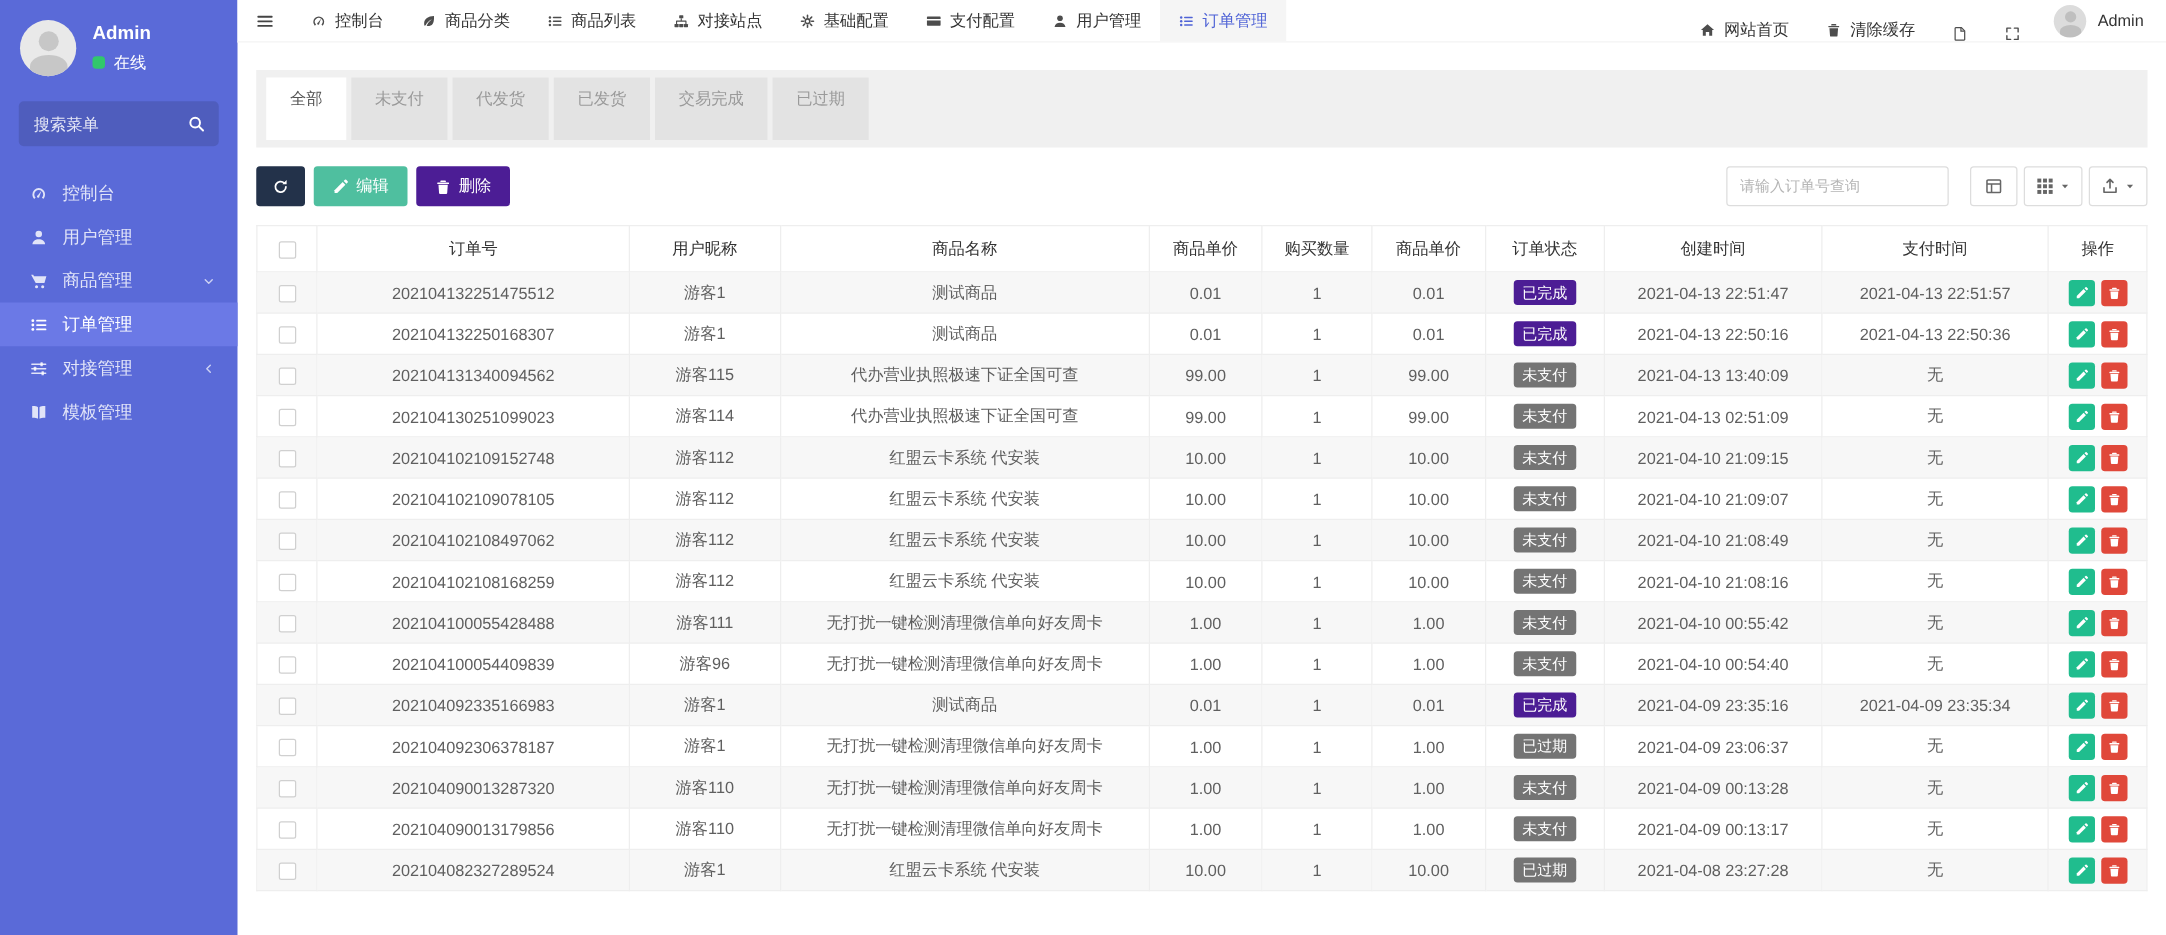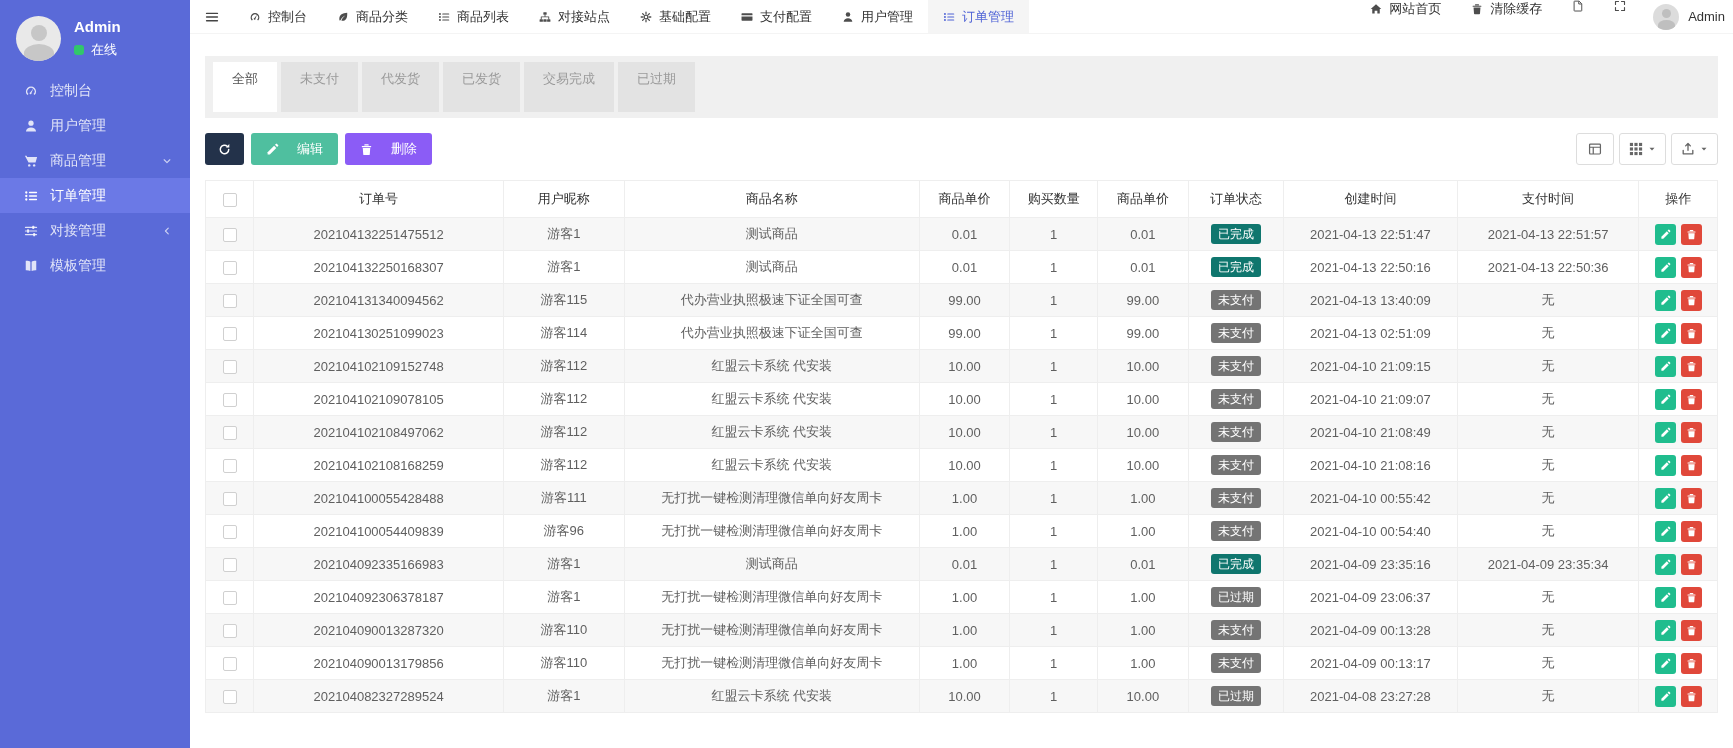--- a/index.html
+++ b/index.html
@@ -34,53 +34,53 @@
 
   
   .main { flex:1; display:flex; flex-direction:column; min-width:0; }
   .topbar { height:34px; flex:0 0 34px; display:flex; align-items:stretch; background:#fff; font-size:13px; color:#333; border-bottom:1px solid #f4f4f4; }
   .hamburger { display:flex; align-items:center; padding:0 15px; cursor:pointer; color:#444; }
   .hamburger svg { width:14px; height:14px; }
   .top-item { display:flex; align-items:center; gap:7px; padding:0 15px; cursor:pointer; color:#333; }
   .top-item svg { width:12px; height:12px; color:#4d4d4d; }
   .top-item.active { background:#f5f5f5; color:#4f63d6; }
   .top-item.active svg { color:#4f63d6; }
-  .topbar-right { margin-left:auto; display:flex; align-items:flex-start; padding-right:8px; }
+  .topbar-right { margin-left:auto; display:flex; align-items:flex-end; padding-right:18px; }
   .avatar-sm { width:26px; height:26px; border-radius:50%; background:#dcdcdc; position:relative; overflow:hidden; align-self:center; margin:0 9px 0 12px; }
   .avatar-sm::before { content:""; position:absolute; width:9px; height:9px; border-radius:50%; background:#bfbfbf; left:8.5px; top:5px; }
   .avatar-sm::after { content:""; position:absolute; width:17px; height:10px; border-radius:50% 50% 0 0; background:#bfbfbf; left:4.5px; top:16px; }
   .admin-name { align-self:center; font-size:13px; color:#333; }
 
   .content { padding:0 15px; flex:1; }
   .tabstrip { margin-top:22px; background:#f0f0f0; padding:6px 8px; display:flex; gap:4px; }
   .tab { height:50px; line-height:34px; padding:0 19px; font-size:13px; color:#9a9a9a; background:#e3e3e3; cursor:pointer; white-space:nowrap; }
   .tab.active { background:#fff; color:#555; }
 
   .toolbar { margin-top:15px; display:flex; align-items:center; }
-  .btn { height:32px; border:none; border-radius:3px; color:#fff; font-size:13px; display:inline-flex; align-items:center; gap:18px; padding:0 15px; cursor:pointer; font-family:inherit; }
+  .btn { height:32px; border:none; border-radius:3px; color:#fff; font-size:13px; display:inline-flex; align-items:center; gap:6px; padding:0 15px; cursor:pointer; font-family:inherit; }
   .btn svg { width:13px; height:13px; }
   .btn-refresh { background:#23324a; width:39px; padding:0; justify-content:center; }
   .btn-edit { background:#4fbf9f; margin-left:7px; }
-  .btn-del { background:#8b5cf6; margin-left:7px; }
+  .btn-del { background:#4c1d95; margin-left:7px; }
   .toolbar-right { margin-left:auto; display:flex; align-items:center; }
   .search-input { width:178px; height:32px; border:1px solid #ddd; border-radius:3px; padding:0 10px; font-size:12px; color:#555; outline:none; font-family:inherit; margin-right:12px; }
   .search-input::placeholder { color:#b5b5b5; }
   .icon-btn { min-width:38px; height:32px; background:#fff; border:1px solid #ddd; border-radius:3px; display:inline-flex; align-items:center; justify-content:center; gap:5px; color:#666; cursor:pointer; padding:0 9px; margin-left:5px; }
   .icon-btn svg { width:14px; height:14px; }
   .icon-btn .caret svg { width:8px; height:8px; }
   [data-icon] { display:inline-flex; align-items:center; }
 
   
   table.orders { width:100%; border-collapse:collapse; margin-top:15px; font-size:13px; color:#5f5f5f; table-layout:fixed; }
   .orders th, .orders td { border:1px solid #eee; text-align:center; height:33px; padding:0 4px; white-space:nowrap; overflow:hidden; }
   .orders th { height:37px; color:#333; font-weight:normal; background:#fff; }
   .orders tbody tr:nth-child(odd) { background:#f7f7f7; }
   .cb { width:14px; height:14px; border:1px solid #d0d0d0; border-radius:2px; background:#fff; display:inline-block; vertical-align:middle; cursor:pointer; }
   .badge { display:inline-block; padding:4px 7px; border-radius:3px; color:#fff; font-size:12px; line-height:1; }
-  .badge.done { background:#0f766e; }
+  .badge.done { background:#4c1d95; }
   .badge.unpaid { background:#747474; }
   .badge.expired { background:#747474; }
   .act { width:21px; height:21px; border:none; border-radius:3px; display:inline-flex; align-items:center; justify-content:center; color:#fff; cursor:pointer; padding:0; vertical-align:middle; }
   .act svg { width:11px; height:11px; }
   .act.edit { background:#20bd8e; }
   .act.del { background:#e0483a; margin-left:5px; }
 </style>
 </head>
 <body>
 
@@ -89,20 +89,29 @@
   <aside class="sidebar">
     <div class="user-block">
       <div class="avatar"></div>
       <div class="user-meta">
         <div class="user-name">Admin</div>
         <div class="user-status">
           <span class="dot"></span>
           <span>在线</span>
         </div>
       </div>
+    </div>
+    <div class="side-search">
+      <input placeholder="搜索菜单" style="">
+      <span class="sicon" data-icon="search-icon">
+          <svg viewBox="0 0 16 16" fill="none" stroke="currentColor" stroke-width="1.8" stroke-linecap="round">
+            <circle cx="7" cy="7" r="4.4"></circle>
+            <path d="m10.4 10.4 3.8 3.8"></path>
+          </svg>
+        </span>
     </div>
     <nav id="side-menu">
         <div class="side-item">
           <svg viewBox="0 0 16 16" fill="currentColor">
             <path d="M8 2.8a5.8 5.8 0 0 0-5.8 5.8c0 1.6.64 3.05 1.68 4.1l1.2-1.2a4.1 4.1 0 1 1 5.84 0l1.2 1.2a5.78 5.78 0 0 0 1.68-4.1A5.8 5.8 0 0 0 8 2.8z"></path>
             <path d="M7.3 9.4 10.6 5l-2 5.2a1.15 1.15 0 1 1-1.3-.8z"></path>
           </svg>
           <span class="side-label">控制台</span>
         </div>
         <div class="side-item">
@@ -314,20 +323,21 @@
           <span data-icon="trash-icon">
               <svg viewBox="0 0 16 16" fill="currentColor">
                 <path d="M6 1.6h4a.7.7 0 0 1 .7.7v.9H5.3v-.9a.7.7 0 0 1 .7-.7z"></path>
                 <rect x="2.2" y="3.6" width="11.6" height="1.5" rx=".5"></rect>
                 <path d="M3.4 6h9.2l-.6 8a1 1 0 0 1-1 .9H5a1 1 0 0 1-1-.9z"></path>
               </svg>
             </span>
           <span>删除</span>
         </button>
         <div class="toolbar-right">
+          <input class="search-input" placeholder="请输入订单号查询" style="">
           <button class="icon-btn">
               <span data-icon="tableview-icon">
                 <svg viewBox="0 0 16 16" fill="none" stroke="currentColor" stroke-width="1.4">
                   <rect x="1.8" y="2.3" width="12.4" height="11.4" rx="1"></rect>
                   <path d="M1.8 6h12.4M6 6v7.7"></path>
                 </svg>
               </span>
             </button>
           <button class="icon-btn">
               <span data-icon="grid-icon">

